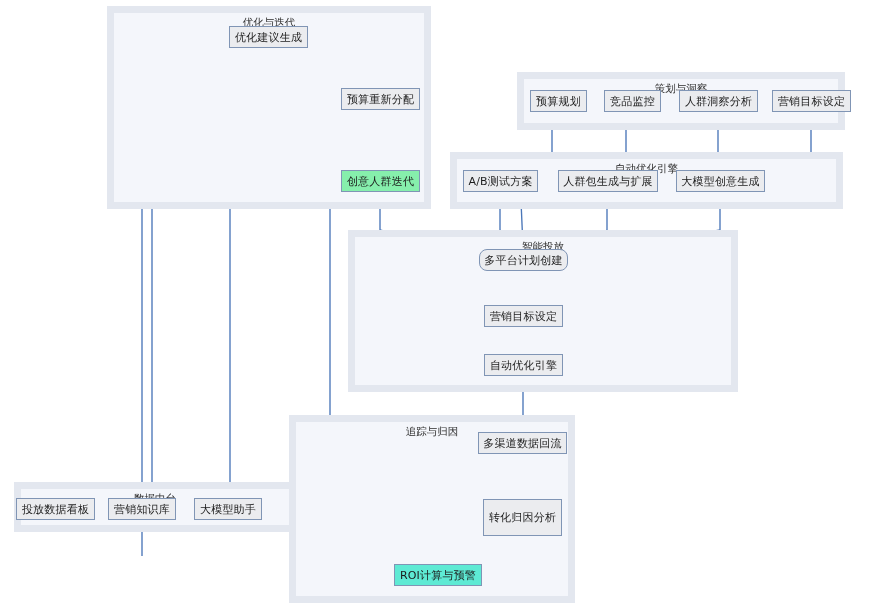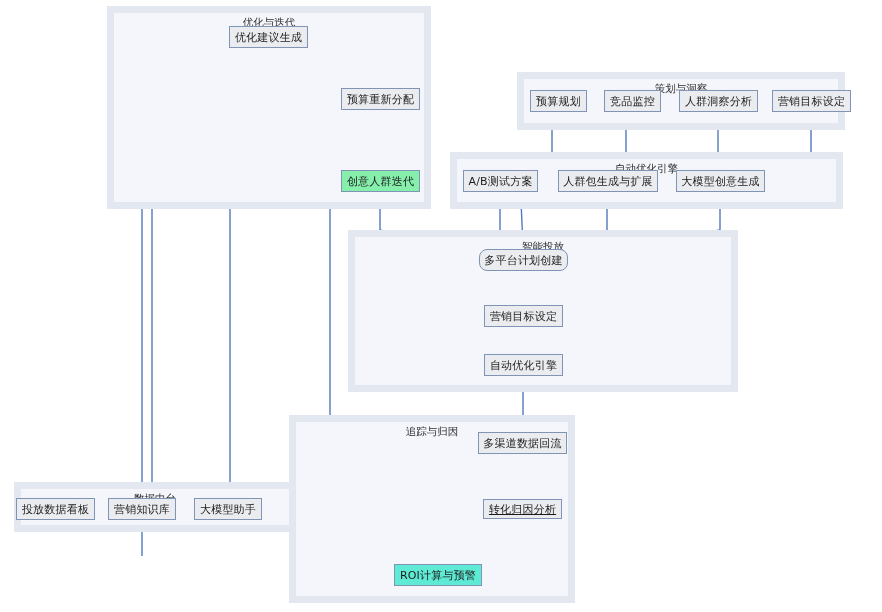--- a/index.html
+++ b/index.html
@@ -131,21 +131,21 @@
       </div>
       <div class="node" style="left: 484px; top: 305px; width: 79px; height: 22px; background: rgb(235, 236, 239); border-color: rgb(128, 149, 181); color: rgb(28, 28, 28);">
         <span>营销目标设定</span>
       </div>
       <div class="node" style="left: 484px; top: 354px; width: 79px; height: 22px; background: rgb(235, 236, 239); border-color: rgb(128, 149, 181); color: rgb(28, 28, 28);">
         <span>自动优化引擎</span>
       </div>
       <div class="node" style="left: 478px; top: 432px; width: 89px; height: 22px; background: rgb(235, 236, 239); border-color: rgb(128, 149, 181); color: rgb(28, 28, 28);">
         <span>多渠道数据回流</span>
       </div>
-      <div class="node" style="left: 483px; top: 499px; width: 79px; height: 20px; background: rgb(235, 236, 239); border-color: rgb(128, 149, 181); color: rgb(28, 28, 28); text-decoration: underline;">
+      <div class="node" style="left: 483px; top: 499px; width: 79px; height: 37px; background: rgb(235, 236, 239); border-color: rgb(128, 149, 181); color: rgb(28, 28, 28);">
         <span>转化归因分析</span>
       </div>
       <div class="node" style="left: 394px; top: 564px; width: 88px; height: 22px; background: #5eead4; border-color: rgb(128, 149, 181); color: rgb(28, 28, 28);">
         <span>ROI计算与预警</span>
       </div>
       <div class="node" style="left: 16px; top: 498px; width: 79px; height: 22px; background: rgb(235, 236, 239); border-color: rgb(128, 149, 181); color: rgb(28, 28, 28);">
         <span>投放数据看板</span>
       </div>
       <div class="node" style="left: 108px; top: 498px; width: 68px; height: 22px; background: rgb(235, 236, 239); border-color: rgb(128, 149, 181); color: rgb(28, 28, 28);">
         <span>营销知识库</span>

